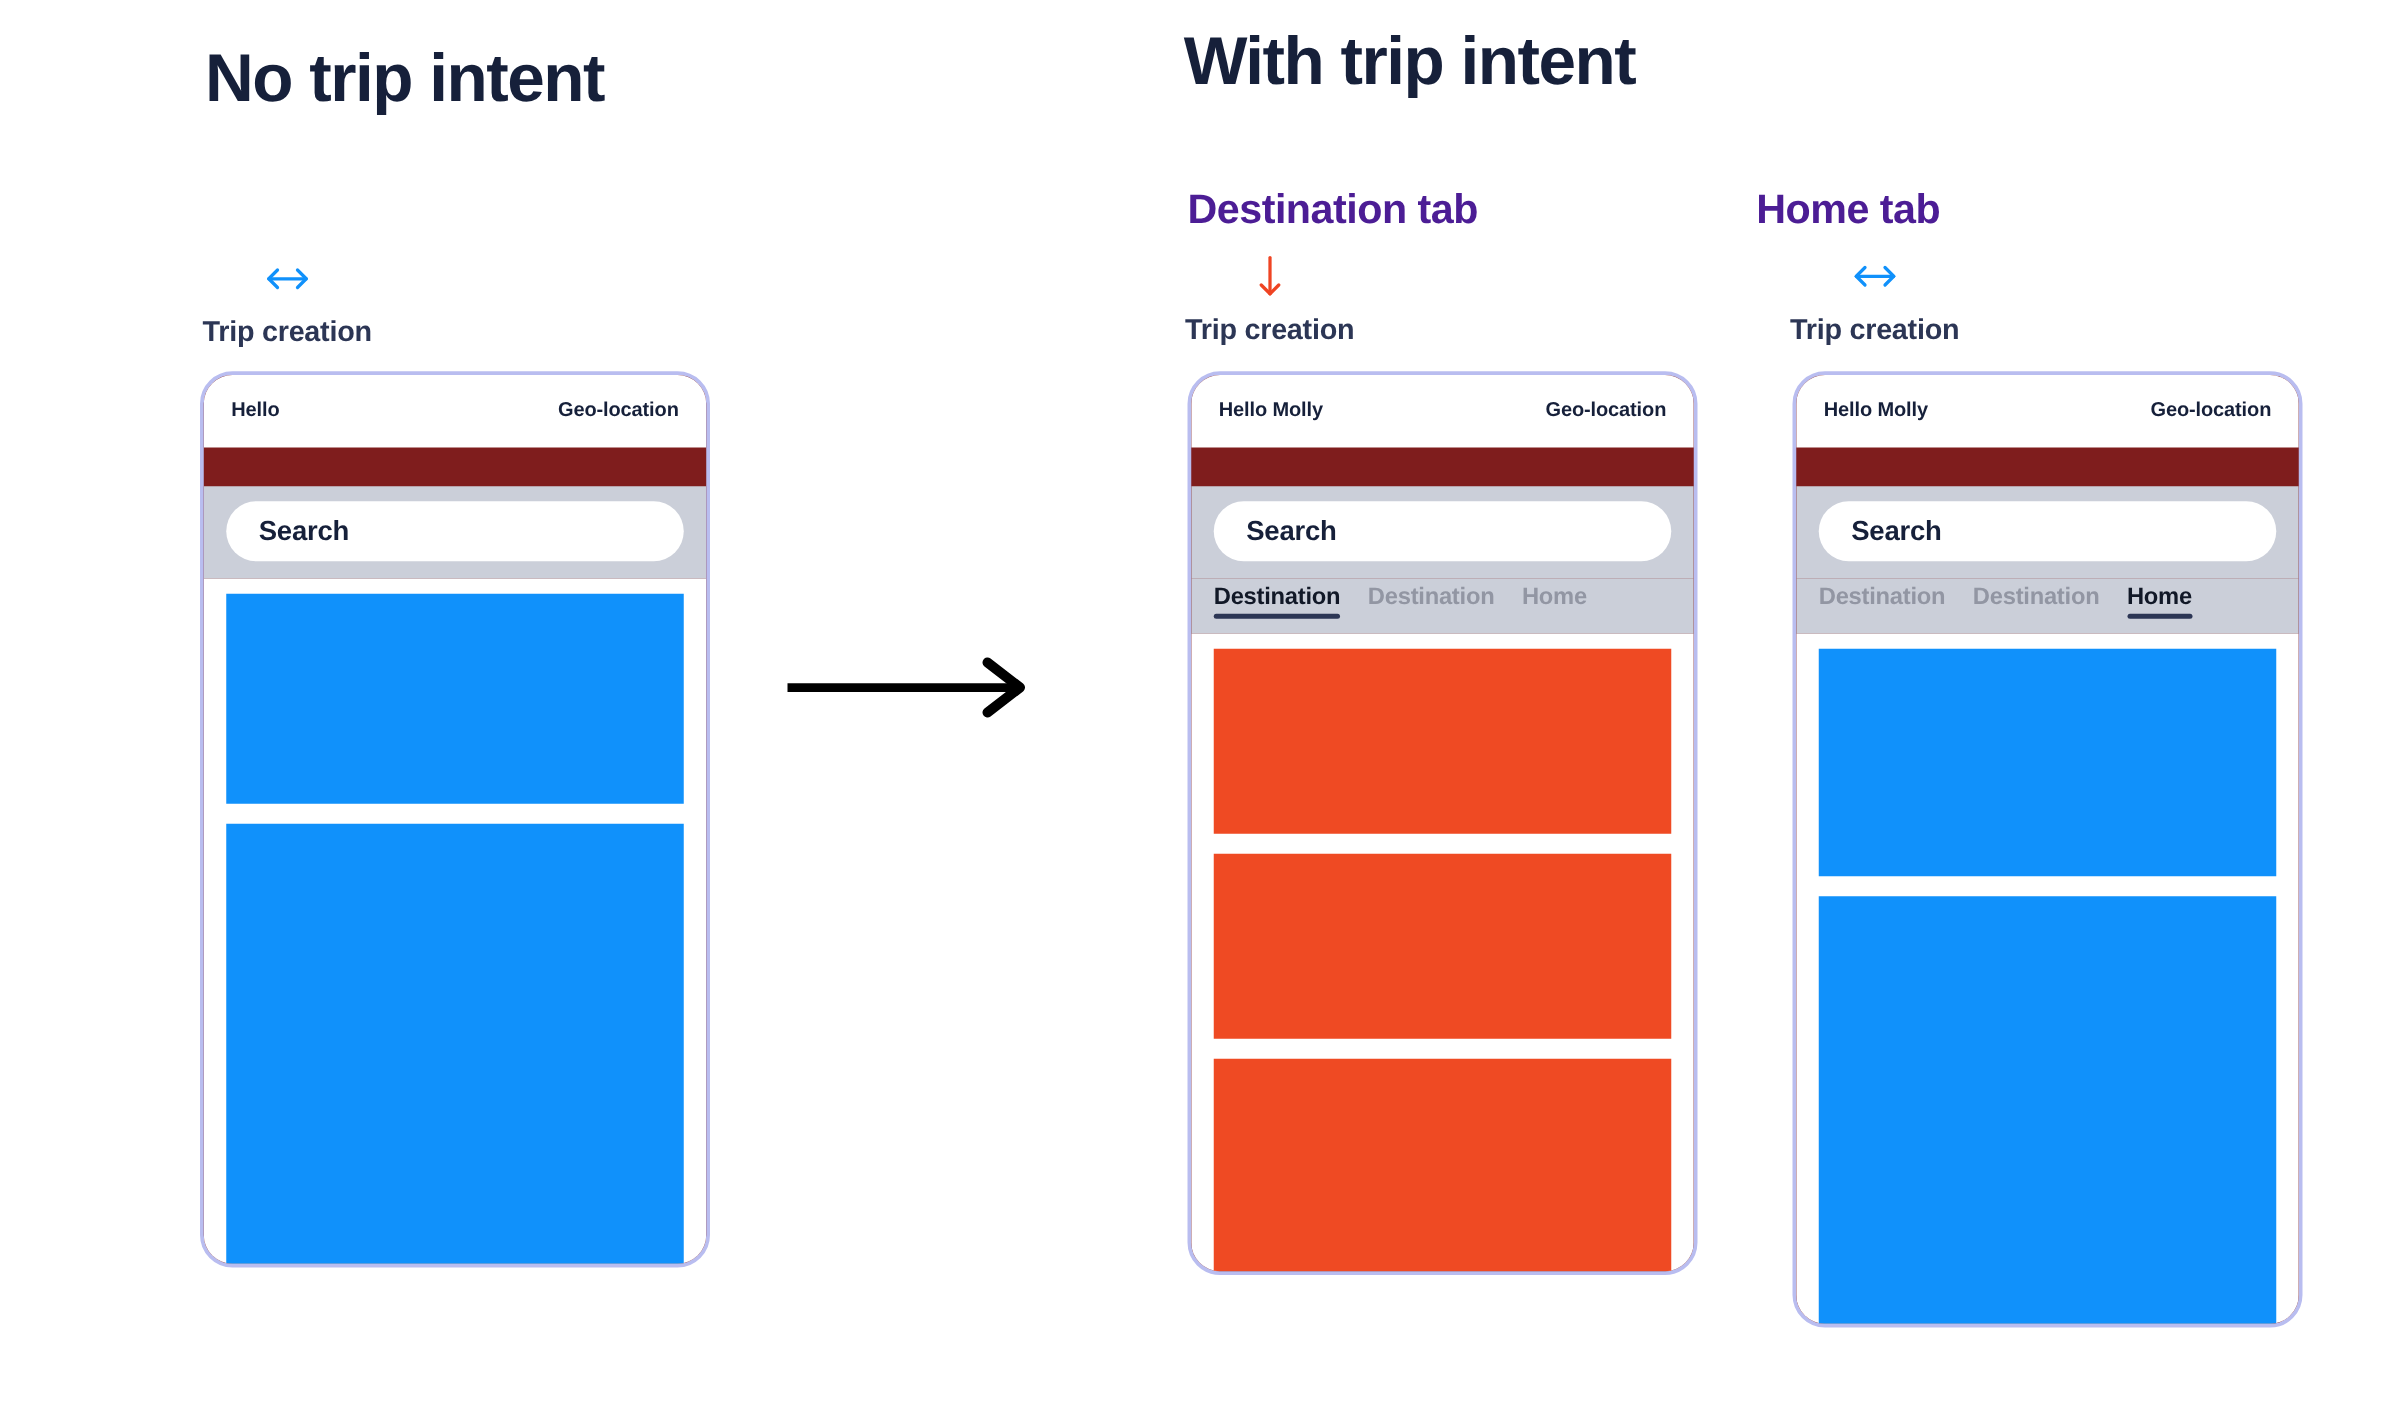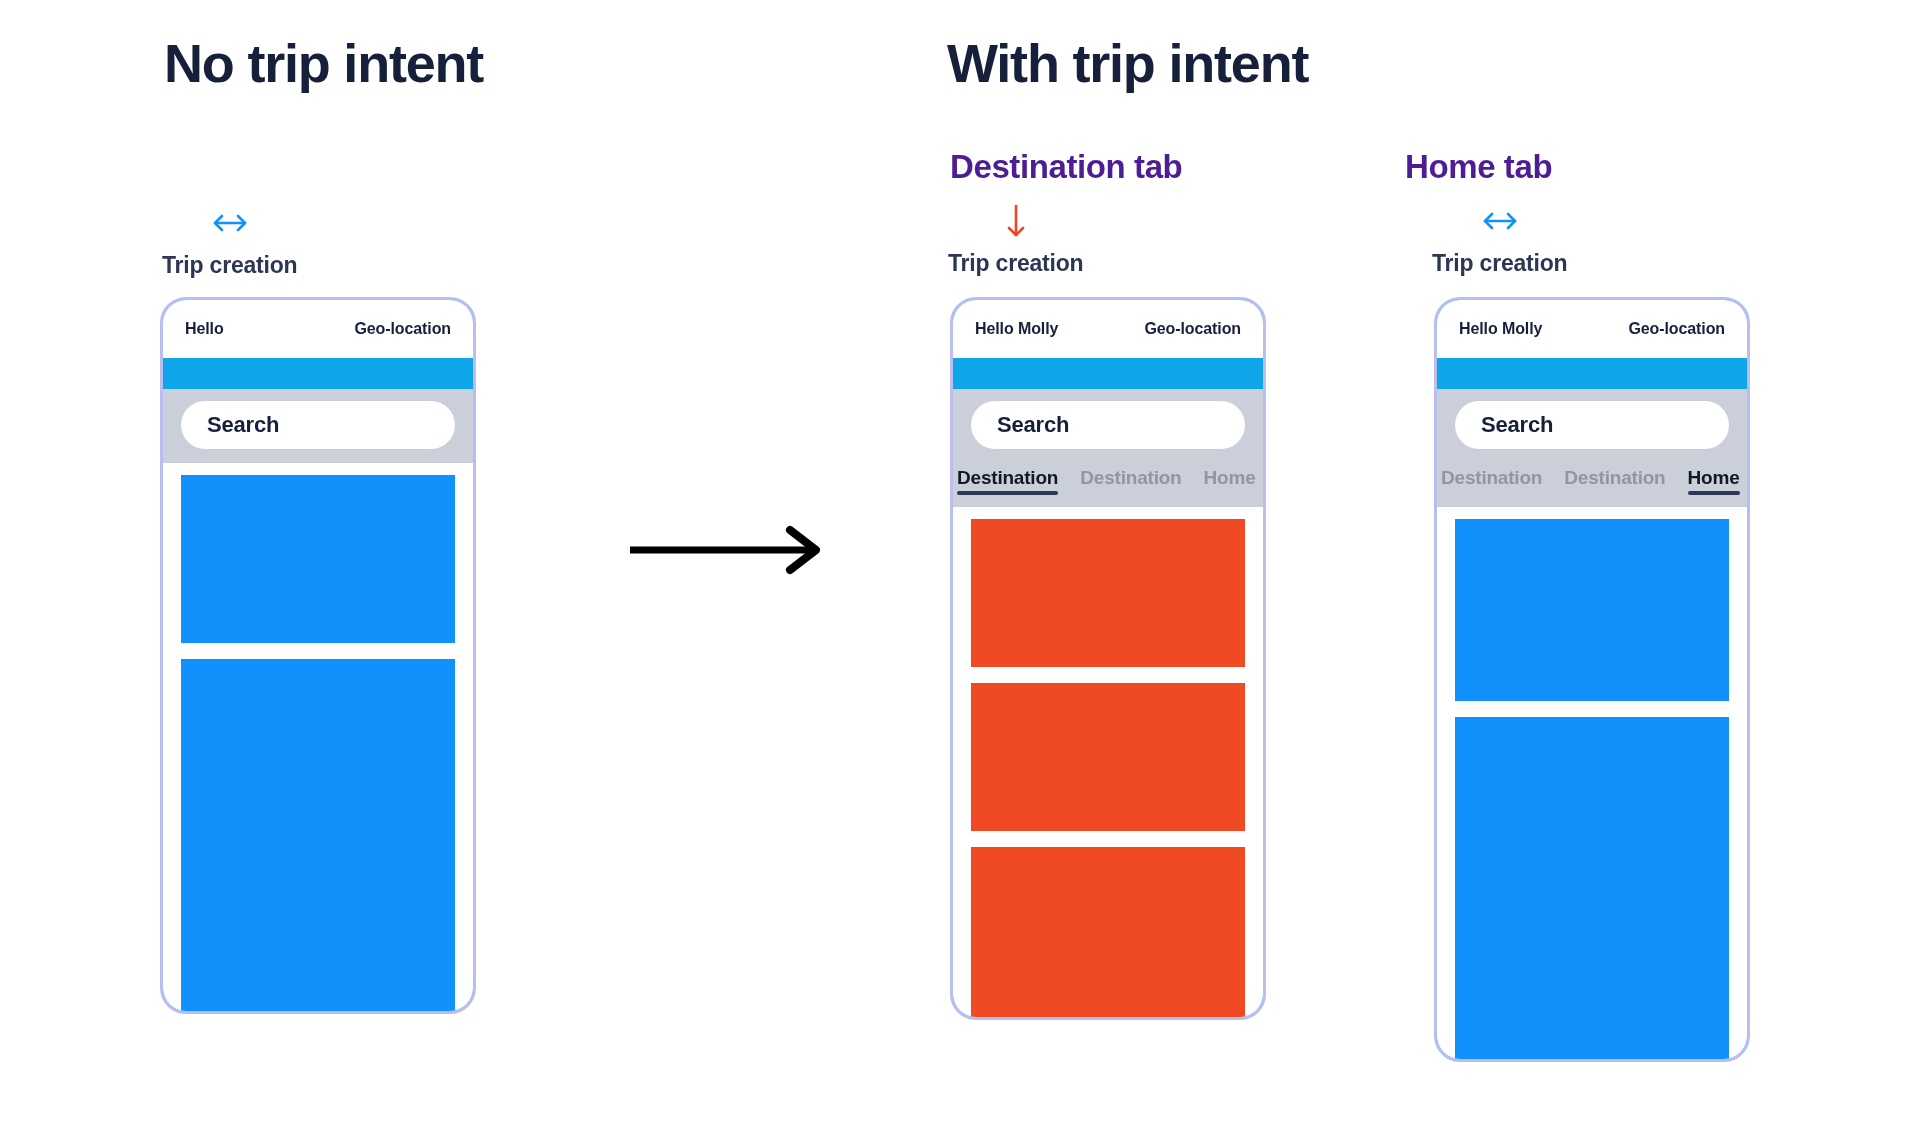--- a/index.html
+++ b/index.html
@@ -63,24 +63,24 @@
     position: absolute;
     left: 626px;
     top: 520px;
     width: 200px;
     height: 60px;
   }
 
   
   .phone {
     position: absolute;
-    width: 316px;
+    width: 408px;
     border: 3px solid #b9bdf0;
     border-radius: 26px;
-    background: #0ea5e9;
+    background: #7f1d1d;
     overflow: hidden;
     box-sizing: border-box;
   }
   .phone-header {
     display: flex;
     align-items: center;
     justify-content: space-between;
     padding: 0 22px;
     height: 58px;
     background: #ffffff;
@@ -109,21 +109,21 @@
     font-size: 22px;
     font-weight: 700;
     color: #16203a;
     letter-spacing: -0.2px;
   }
   .tabbar {
     background: #cbcfd9;
     display: flex;
     align-items: flex-end;
     gap: 22px;
-    padding: 4px 18px 12px 4px;
+    padding: 4px 18px 12px 18px;
   }
   .tab {
     font-size: 19px;
     font-weight: 600;
     color: #9296a3;
     letter-spacing: -0.2px;
     padding-bottom: 6px;
     position: relative;
     white-space: nowrap;
   }
@@ -185,21 +185,21 @@
   </div>
 </div>
 
 <div class="big-arrow">
   <svg width="200" height="60" viewBox="0 0 200 60" fill="none">
     <path d="M4 30 H186" stroke="#000000" stroke-width="7" stroke-linecap="butt"></path>
     <path d="M164 10 L190 30 L164 50" stroke="#000000" stroke-width="8" stroke-linecap="round" stroke-linejoin="round" fill="none"></path>
   </svg>
 </div>
 
-<div class="h1" style="left:947px; top:32px;text-align:right;">With trip intent</div>
+<div class="h1" style="left:947px; top:18px;text-align:right;">With trip intent</div>
 
 <div class="h2" style="left:950px; top:148px;">Destination tab</div>
 
 <div class="annot" style="left:948px; top:206px;">
   <span class="annot-icon">
     <svg width="22" height="34" viewBox="0 0 22 34" fill="none">
       <path d="M11 2 V31" stroke="#ef4423" stroke-width="2.6" stroke-linecap="round"></path>
       <path d="M4 24 L11 31 L18 24" stroke="#ef4423" stroke-width="2.6" stroke-linecap="round" stroke-linejoin="round"></path>
     </svg>
   </span>

